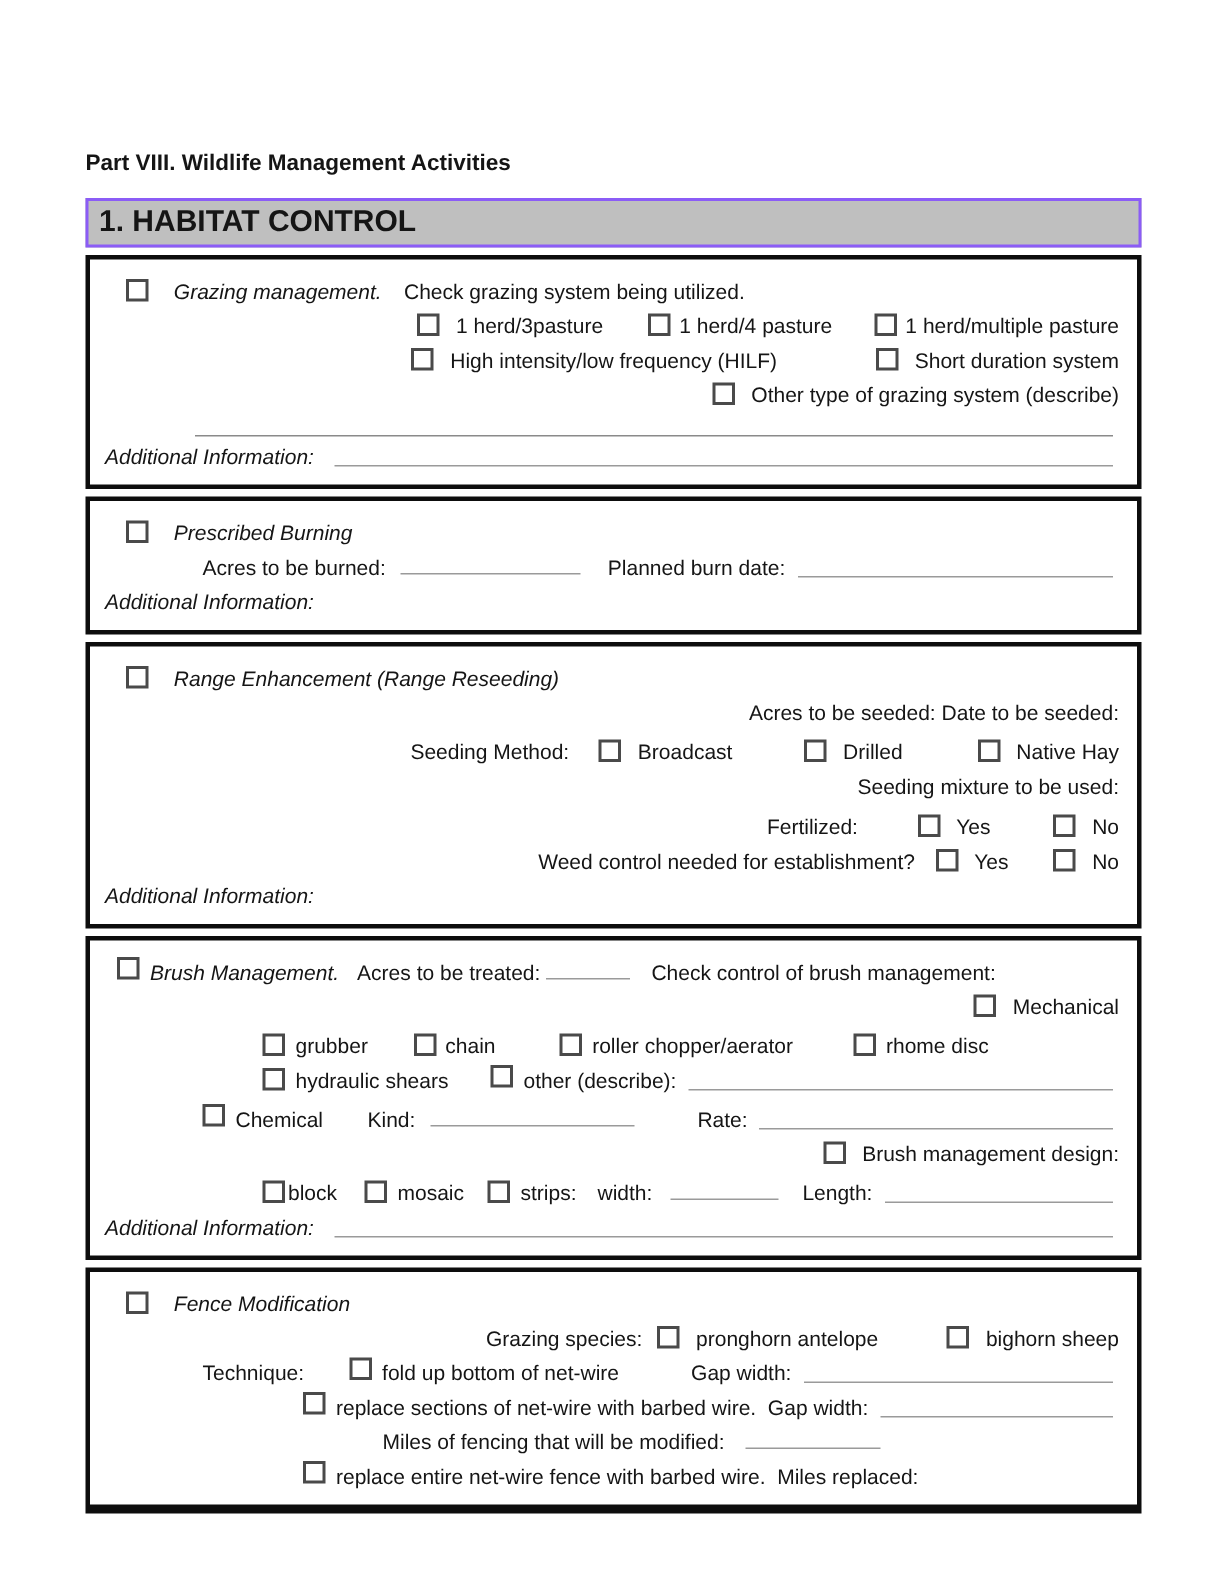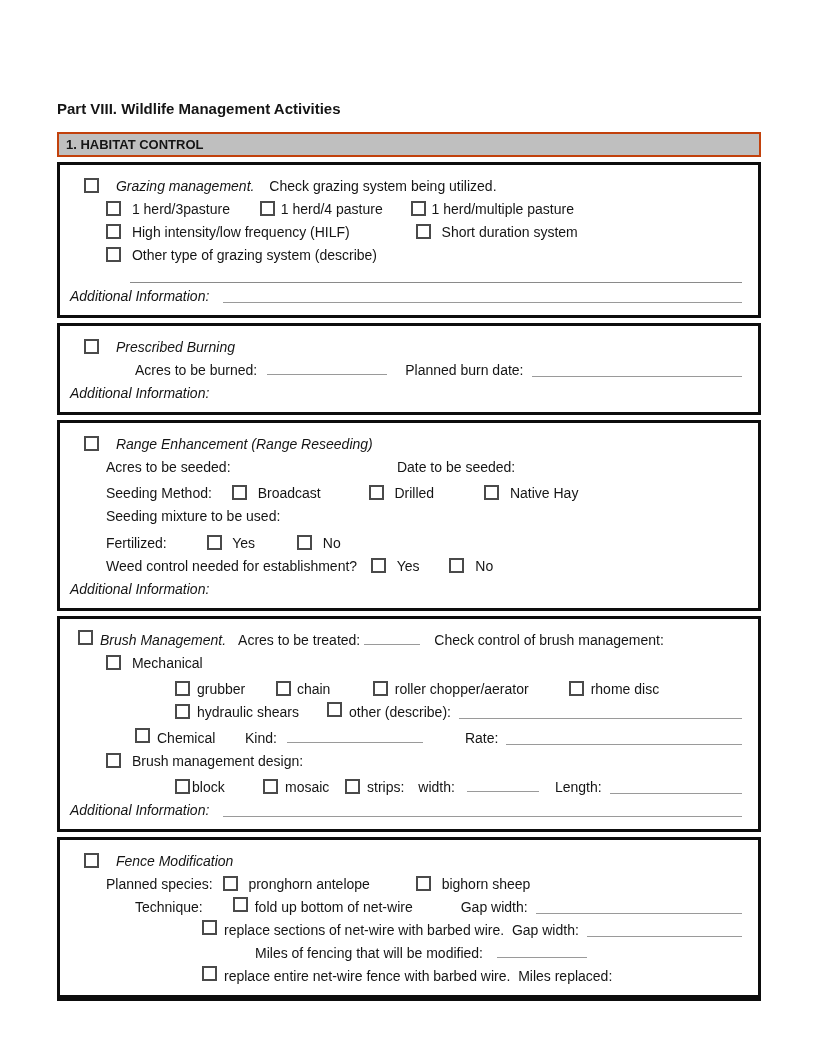--- a/index.html
+++ b/index.html
@@ -1,36 +1,36 @@
 <!DOCTYPE html>
 <html><head>
 <meta charset="utf-8">
 <style>
   html,body{margin:0;padding:0;background:#fff;}
   body{width:816px;height:1056px;position:relative;overflow:hidden;
        font-family:"Liberation Sans",sans-serif;font-size:14px;color:#151515;}
   .content{position:absolute;left:57px;top:100px;width:704px;}
   .part-title{font-weight:bold;font-size:15px;margin:0 0 15px 0;}
   .intro{margin:0 0 19px 0;width:612px;line-height:1.18;}
-  .hdr{background:#bfbfbf;border:2px solid #c2410c;font-weight:bold;font-size:13px;
+  .hdr{background:#bfbfbf;border:2px solid #8b5cf6;font-weight:bold;font-size:20px;
        padding:3px 0 3px 7px;}
   .sec{border:3px solid #0d0d0d;margin-top:5px;padding:8px 12px 6px 10px;background:#fff;}
   .sec.last{border-bottom-width:6px;}
   .row{margin:3px 0;line-height:20px;white-space:nowrap;}
   .frow{display:flex;align-items:baseline;margin:3px 0;line-height:20px;white-space:nowrap;}
   span[data-bind]{white-space:pre;}
   .it{font-style:italic;}
   .cb{display:inline-block;width:11px;height:11px;border:2px solid #4a4a4a;background:#fff;
       vertical-align:-2px;margin-right:7px;flex:0 0 auto;}
   .cb0{margin-right:2px;}
   .ln{display:inline-block;border-bottom:1.5px solid #9a9a9a;height:10px;}
   .lnf{flex:1 1 auto;border-bottom:1.5px solid #9a9a9a;height:3px;position:relative;top:2px;
        margin-left:8px;margin-right:4px;}
   .in0{margin-left:14px;}
-  .in1{margin-left:36px;}
+  .in1{margin-left:65px;text-align:right;}
   .in2{margin-left:105px;}
   .blockln{border-bottom:1.5px solid #8a8a8a;height:1px;margin:16px 4px 2px 60px;}
 </style>
 </head>
 <body>
 
 <div class="content">
 
   <div class="part-title" data-bind="page.title">Part VIII.  Wildlife Management Activities</div>
 
@@ -153,41 +153,41 @@
       <span data-bind="brush.kind_label">Kind:</span>
       <span class="ln" style="width:136px;margin-left:10px"></span>
       <span style="margin-left:42px" data-bind="brush.rate_label">Rate:</span>
       <span class="lnf"></span>
     </div>
     <div class="row in1">
       <span class="cb"></span>
       <span data-bind="brush.design_label">Brush management design:</span>
     </div>
     <div class="frow" style="margin-left:105px;margin-top:6px">
-      <span style="display:inline-block;width:88px"><span class="cb cb0"></span><span data-bind="brush.design_options.0">block</span></span>
+      <span style="display:inline-block;width:68px"><span class="cb cb0"></span><span data-bind="brush.design_options.0">block</span></span>
       <span style="display:inline-block;width:82px"><span class="cb"></span><span data-bind="brush.design_options.1">mosaic</span></span>
       <span><span class="cb"></span><span data-bind="brush.design_options.2">strips:</span></span>
       <span style="margin-left:14px" data-bind="brush.width_label">width:</span>
       <span class="ln" style="width:72px;margin-left:12px"></span>
       <span style="margin-left:16px" data-bind="brush.length_label">Length:</span>
       <span class="lnf"></span>
     </div>
     <div class="frow">
       <span class="it" data-bind="page.additional_info_label">Additional Information:</span>
       <span class="lnf" style="margin-left:14px"></span>
     </div>
   </div>
 
   <div class="sec last">
     <div class="row in0">
       <span class="cb"></span>
       <span class="it" style="margin-left:6px" data-bind="fence.name">Fence Modification</span>
     </div>
     <div class="row in1">
-      <span data-bind="fence.target_label">Planned species:</span>
+      <span data-bind="fence.target_label">Grazing species:</span>
       <span class="cb" style="margin-left:6px"></span>
       <span data-bind="fence.species.0">pronghorn antelope</span>
       <span class="cb" style="margin-left:42px"></span>
       <span data-bind="fence.species.1">bighorn sheep</span>
     </div>
     <div class="frow" style="margin-left:65px">
       <span data-bind="fence.technique_label">Technique:</span>
       <span class="cb" style="margin-left:30px"></span>
       <span data-bind="fence.tech_fold">fold up bottom of net-wire</span>
       <span style="margin-left:48px" data-bind="fence.gap_label">Gap width:</span>

